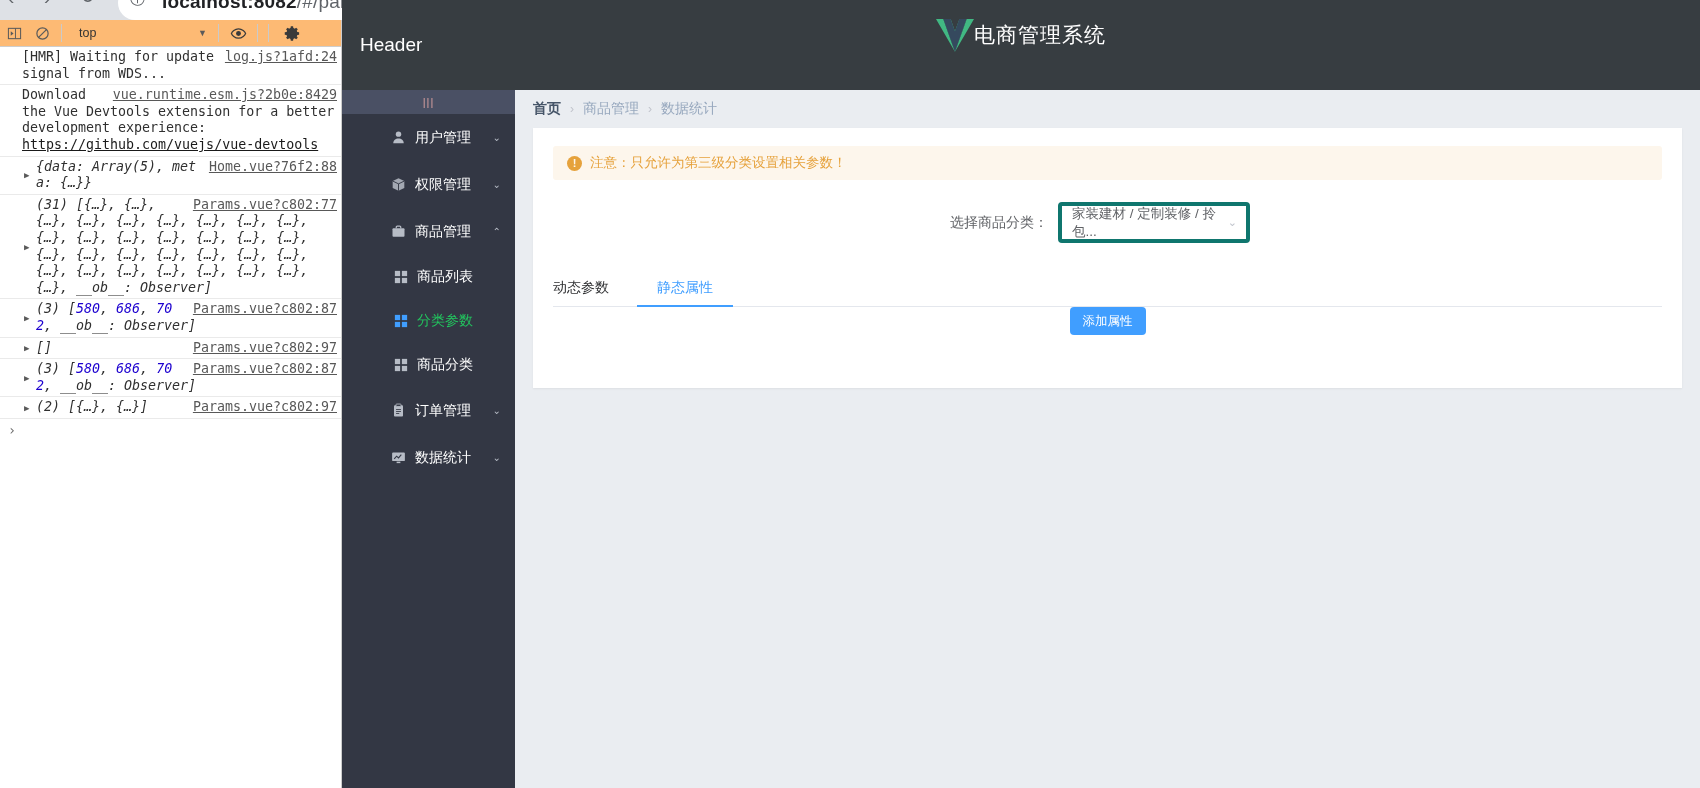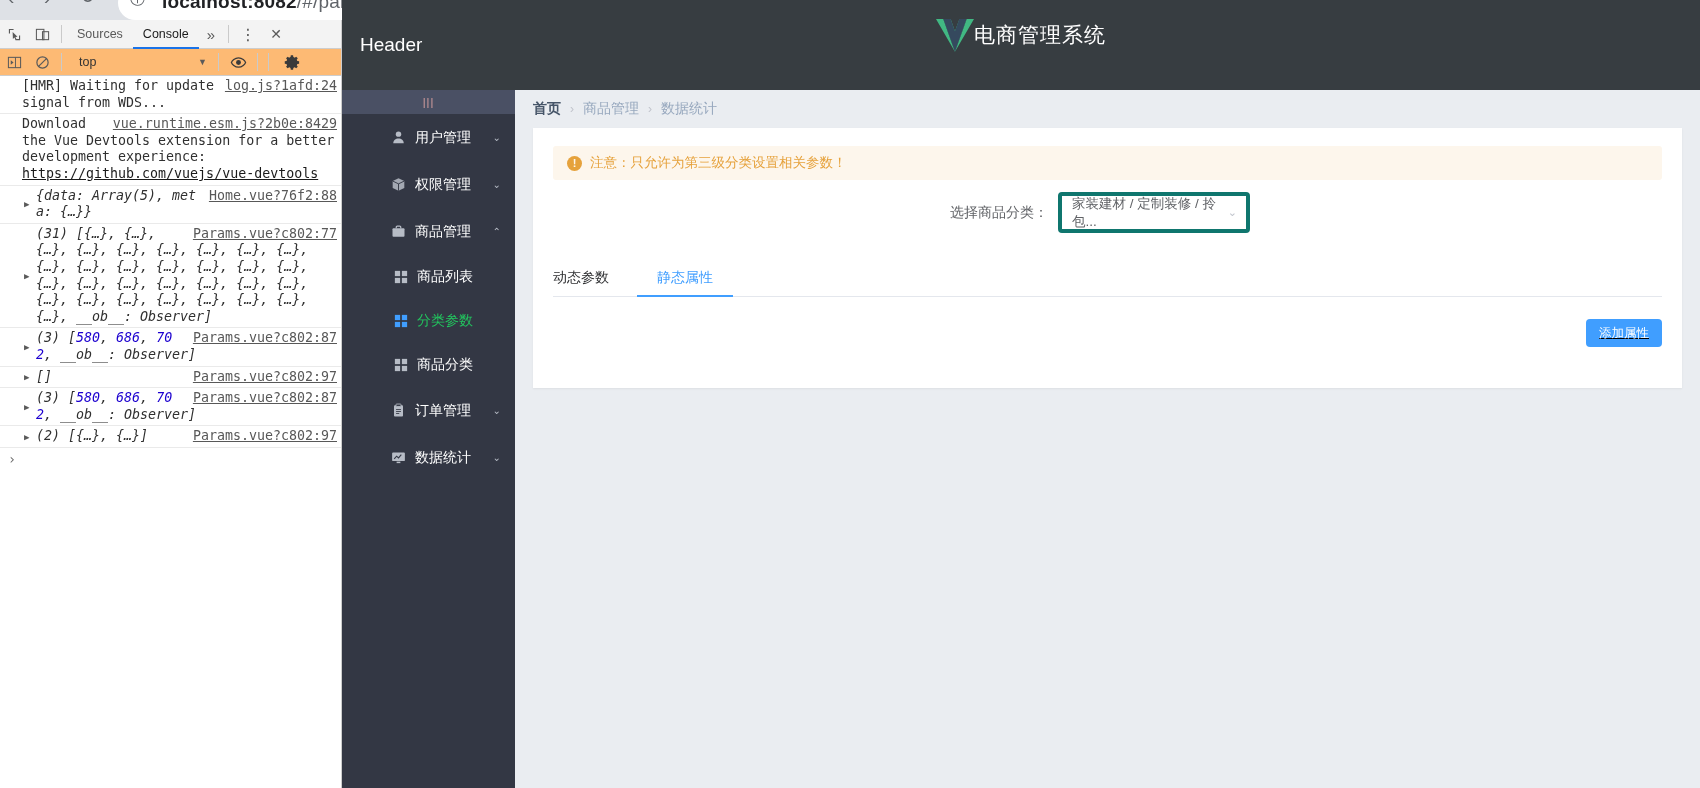--- a/index.html
+++ b/index.html
@@ -169,21 +169,21 @@
     background: #fdf6ec; color: #e6a23c; height: 34px;
     display: flex; align-items: center; padding: 0 14px;
     font-size: 13.5px; border-radius: 3px;
   }
   .alert .al-ico {
     width: 15px; height: 15px; border-radius: 50%; background: #e6a23c;
     color: #fdf6ec; font-size: 11px; display: inline-flex; align-items: center;
     justify-content: center; margin-right: 8px; font-weight: bold;
   }
   .cat-row {
-    display: flex; align-items: center; margin-top: 12px; padding-left: 2px;
+    display: flex; align-items: center; margin-top: 22px; padding-left: 2px;
     font-size: 14px; color: #606266;
   }
   .cat-label { margin-left: 395px; }
   .cascader {
     width: 192px; height: 41px; border: 4px solid #0f766e; border-radius: 4px;
     margin-left: 10px; display: flex; align-items: center; padding: 0 10px;
     font-size: 13.5px; color: #606266; position: relative; cursor: pointer;
     background: #fff;
   }
   .cascader .csc-caret {
@@ -196,21 +196,21 @@
   .tab {
     height: 37px; line-height: 37px; padding: 0 20px; font-size: 14px;
     color: #303133; cursor: pointer; position: relative; margin-right: 0;
   }
   .tab:first-child { padding-left: 0; padding-right: 28px; }
   .tab.active { color: #409eff; }
   .tab.active::after {
     content: ""; position: absolute; left: 0; right: 0; bottom: -1px;
     height: 2px; background: #409eff;
   }
-  .btn-row { margin-top: 22px; display: flex; justify-content: flex-end; text-decoration: underline; }
+  .btn-row { display: flex; justify-content: center; }
   .btn-primary {
     background: #409eff; color: #ffffff; border: none; border-radius: 4px;
     height: 28px; padding: 0 13px; font-size: 12.5px; cursor: pointer;
     font-family: "Liberation Sans", sans-serif;
   }
 </style>
 </head>
 <body>
 
 <div id="root">
@@ -220,45 +220,20 @@
     <span class="nav-ico nav-back">‹</span>
     <span class="nav-ico nav-fwd">›</span>
     <span class="nav-ico nav-rel">↻</span>
     <span class="site-ico">ⓘ</span>
     <span class="url-text"><b>localhost:8082</b><span class="dim">/#/params</span></span>
     <span class="chrome-right-ico" style="left:1510px;">⚲</span>
     <span class="chrome-right-ico" style="left:1548px;">▣</span>
   </div>
 
   <div class="devtools">
-    <div class="dt-tabbar">
-      <div class="dt-icon-btn">
-        <svg width="15" height="15" viewBox="0 0 16 16">
-            <path d="M2 2h5v1.2H3.2V7H2V2zm12 12H9v-1.2h3.8V9H14v5z" fill="#5a5a5a"></path>
-            <path d="M6 5.2l5.2 5.2-2.2.3 1.2 2.4-1.1.55-1.2-2.4-1.6 1.5z" fill="#5a5a5a"></path>
-          </svg>
-      </div>
-      <div class="dt-icon-btn">
-        <svg width="15" height="15" viewBox="0 0 16 16">
-            <rect x="1.5" y="2.5" width="8" height="11" fill="none" stroke="#5a5a5a" stroke-width="1.1"></rect>
-            <rect x="8" y="5" width="6.5" height="8.5" fill="none" stroke="#5a5a5a" stroke-width="1.1"></rect>
-          </svg>
-      </div>
-      <div class="dt-sep"></div>
-      <div class="dt-tab">
-          <span>Sources</span>
-        </div>
-      <div class="dt-tab active">
-          <span>Console</span>
-        </div>
-      <div class="dt-more">»</div>
-      <div class="dt-sep"></div>
-      <div class="dt-icon-btn" style="font-size:16px;">⋮</div>
-      <div class="dt-icon-btn" style="font-size:14px;">✕</div>
-    </div>
 
     <div class="dt-toolbar">
       <div class="dt-icon-btn">
         <svg width="15" height="15" viewBox="0 0 16 16">
             <rect x="1.5" y="2.5" width="13" height="11" fill="none" stroke="#5a5a5a" stroke-width="1.1"></rect>
             <path d="M4 5.5l3 2.5-3 2.5z" fill="#5a5a5a"></path>
             <rect x="8.5" y="2.5" width="1" height="11" fill="#5a5a5a"></rect>
           </svg>
       </div>
       <div class="dt-icon-btn">

